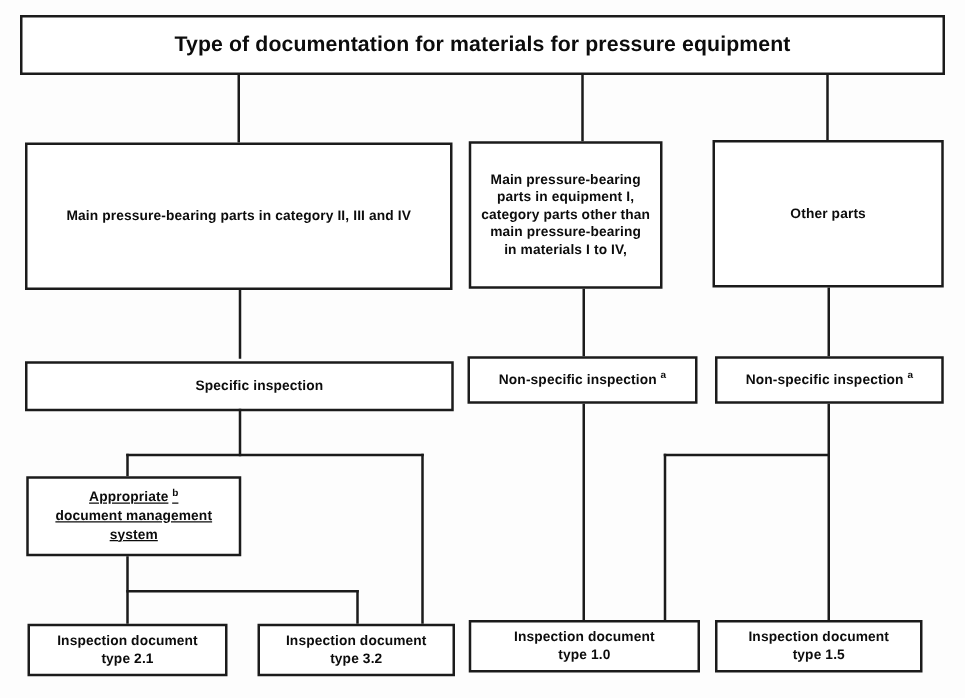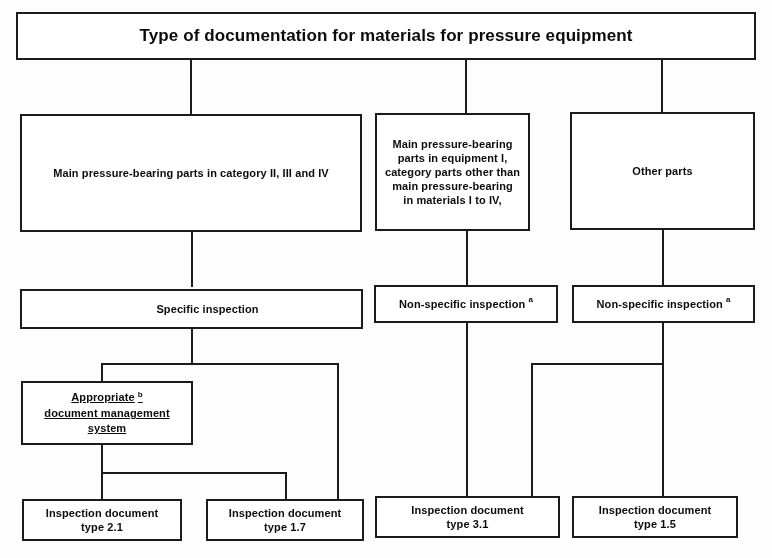--- a/index.html
+++ b/index.html
@@ -99,28 +99,28 @@
   <div class="box" style="left:22px; top:499px; width:160px; height:42px;">
     <div class="lines">
       <div>Inspection document</div>
       <div>type 2.1</div>
     </div>
   </div>
 
   <div class="box" style="left:206px; top:499px; width:158px; height:42px;">
     <div class="lines">
       <div>Inspection document</div>
-      <div>type 1.7</div>
+      <div>type 3.2</div>
     </div>
   </div>
 
   <div class="box" style="left:375px; top:496px; width:185px; height:42px;">
     <div class="lines">
       <div>Inspection document</div>
-      <div>type 3.1</div>
+      <div>type 1.0</div>
     </div>
   </div>
 
   <div class="box" style="left:572px; top:496px; width:166px; height:42px;">
     <div class="lines">
       <div>Inspection document</div>
       <div>type 1.5</div>
     </div>
   </div>
 

